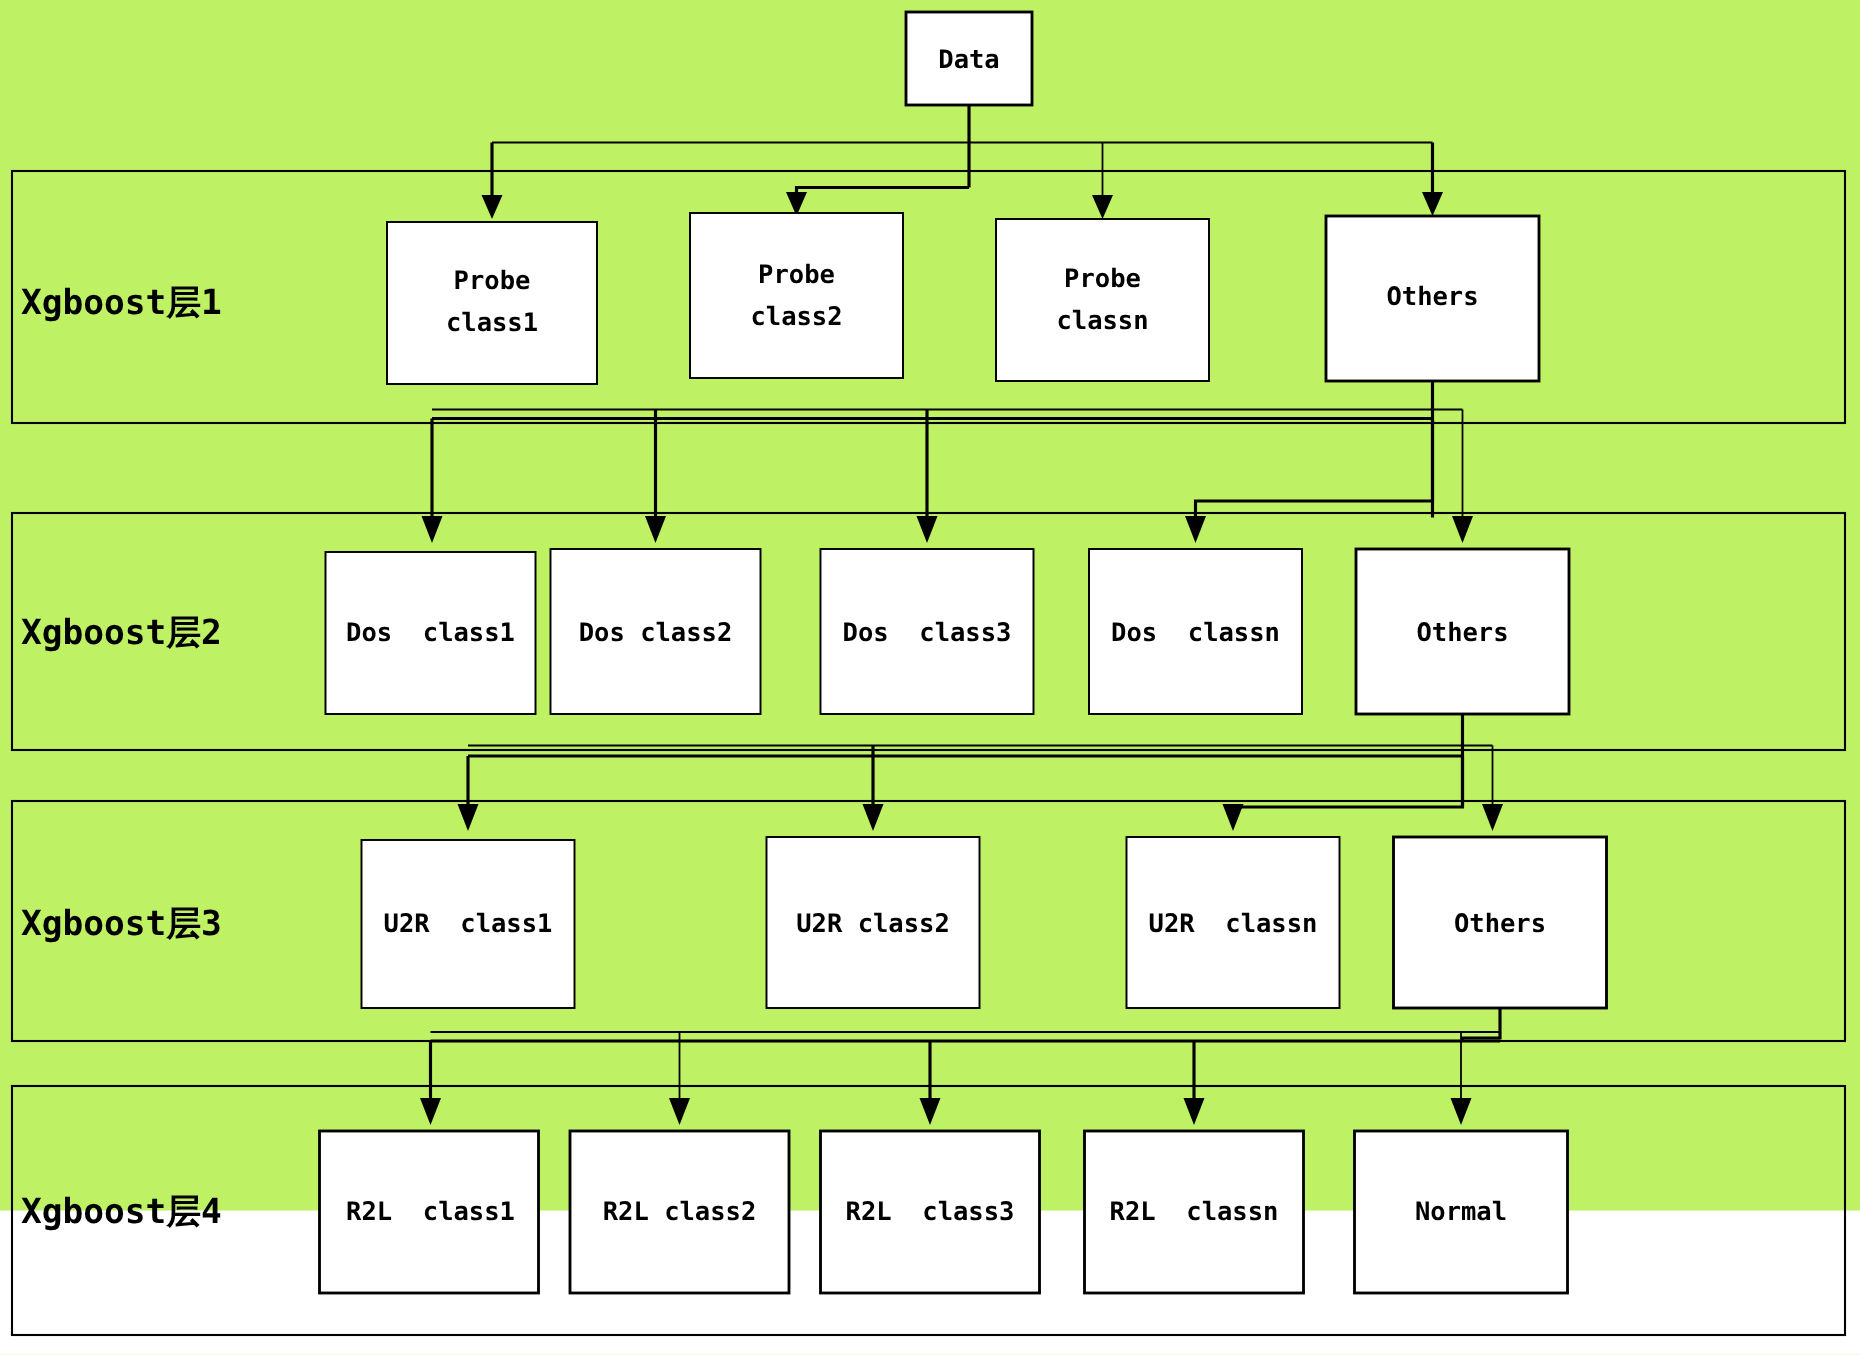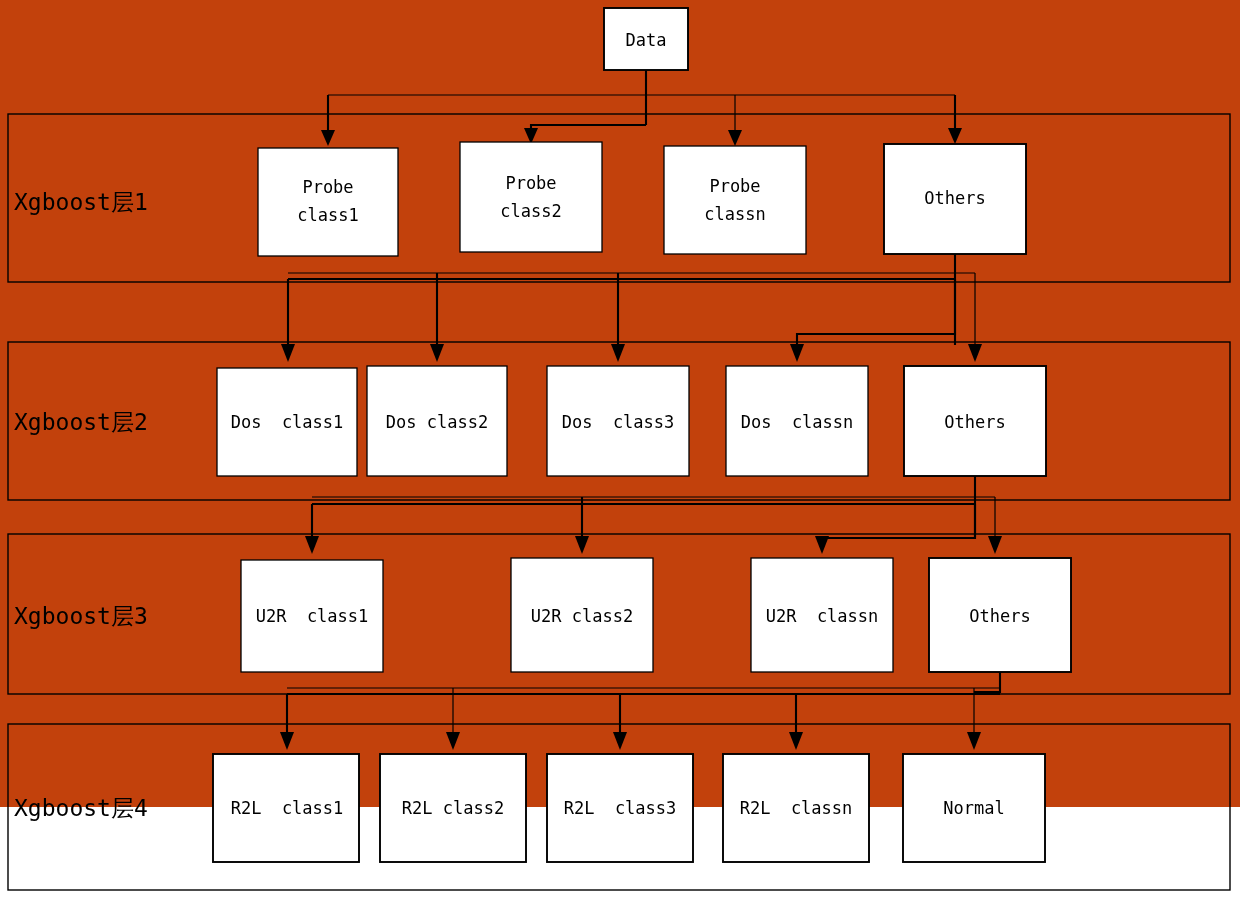--- a/index.html
+++ b/index.html
@@ -10,21 +10,22 @@
   body {
     width: 1240px;
     height: 903px;
     font-family: "DejaVu Sans Mono", "Liberation Mono", monospace;
     overflow: hidden;
   }
   #diagram-root {
     position: relative;
     width: 1240px;
     height: 807px;
-    background: #c2410c;
+    background: #bef264;
+    font-weight: bold;
   }
   svg.diagram {
     position: absolute;
     top: 0;
     left: 0;
     width: 1240px;
     height: 903px;
     display: block;
   }
   .layer-frame {

